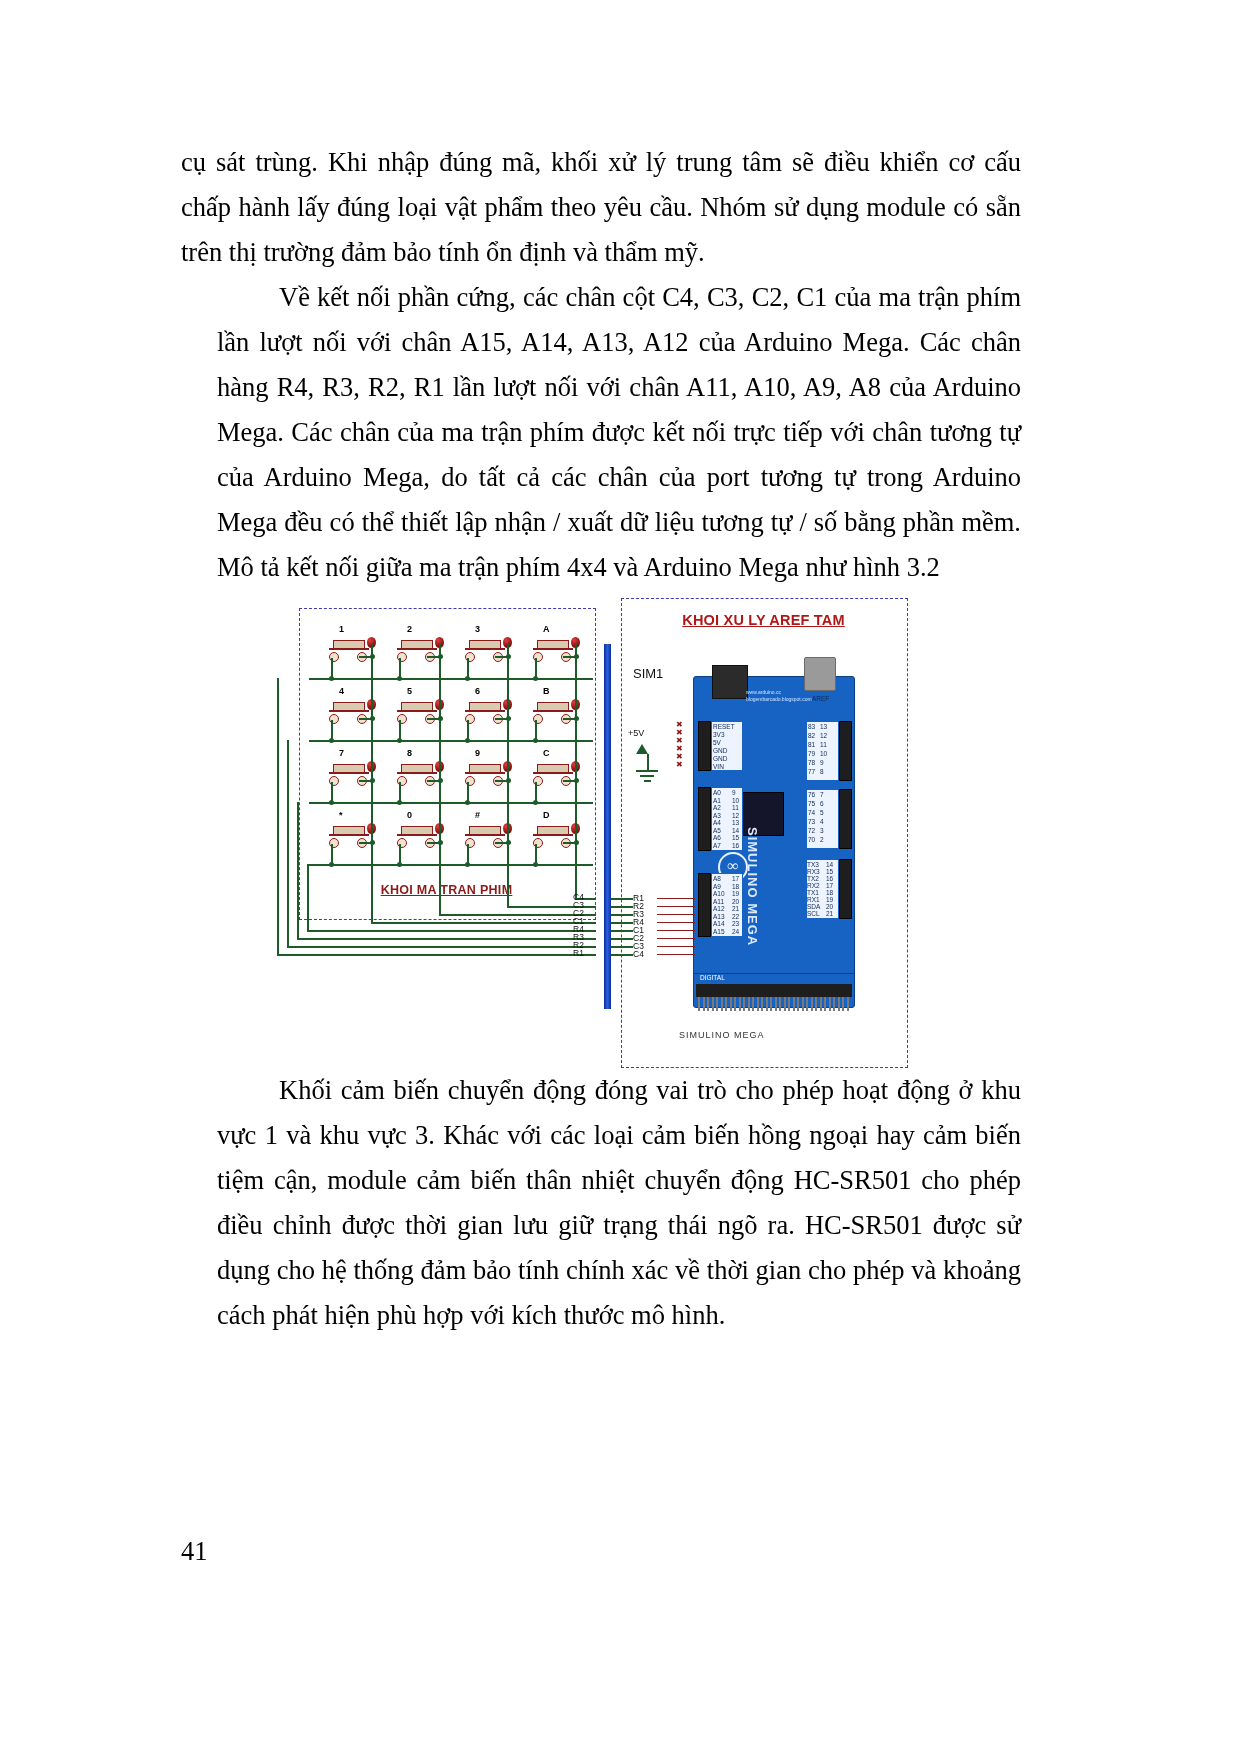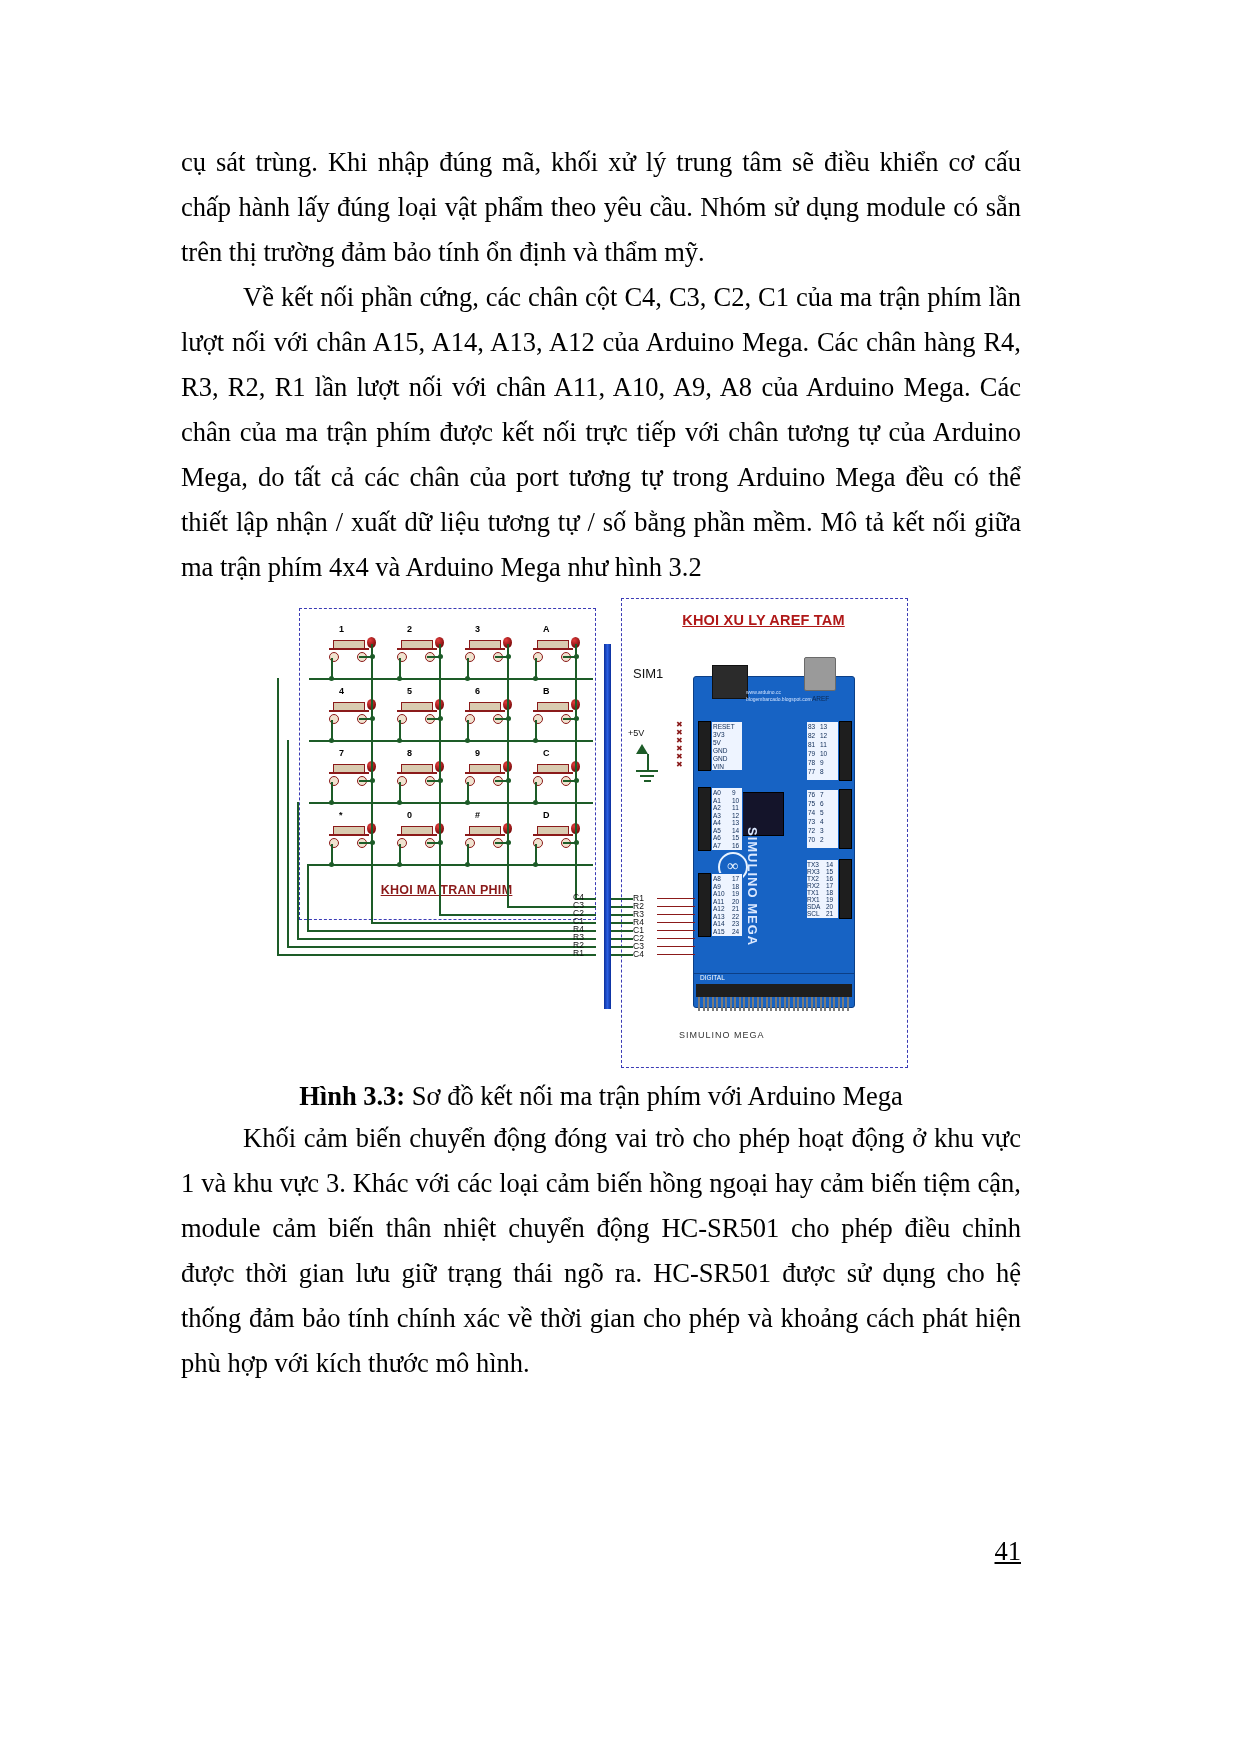--- a/index.html
+++ b/index.html
@@ -2,27 +2,27 @@
 <html><head>
 <meta charset="utf-8">
 <style>
   html,body{margin:0;padding:0;background:#ffffff;}
   body{width:1240px;height:1754px;position:relative;
        font-family:"Liberation Serif","DejaVu Serif",serif;color:#000;}
   .page{position:absolute;inset:0;background:#fff;}
   .content{position:absolute;left:181px;top:140px;width:840px;}
   p.body{margin:0 0 0 0;font-size:26.5px;line-height:45px;text-align:justify;
          text-justify:inter-word;}
-  p.indent{text-indent:62px;}
+  p.indent{text-indent:62px;margin-left:36px;}
   .h3{font-size:26.5px;line-height:45px;font-weight:bold;margin:10px 0 0 0;}
   .figwrap{position:relative;width:840px;height:470px;margin-top:8px;}
   .caption{font-size:26.5px;line-height:40px;text-align:center;margin-top:8px;}
   .caption b{font-weight:bold;}
-  .pageno{position:absolute;left:0;top:1396px;width:840px;text-align:right;
-          font-size:26.5px;text-decoration:underline;}
+  .pageno{position:absolute;left:0;top:1396px;width:840px;
+          font-size:26.5px;}
 
   
   .fig{position:absolute;left:0;top:0;width:840px;height:470px;}
   .dashbox{position:absolute;border:1px dashed #3b3bb5;background:#fff;}
   .kb{left:118px;top:10px;width:295px;height:310px;}
   .ab{left:440px;top:0px;width:285px;height:468px;}
 
   .kbtitle{position:absolute;left:118px;top:285px;width:295px;text-align:center;
            font-family:"Liberation Sans","DejaVu Sans",sans-serif;
            font-size:12.5px;font-weight:bold;color:#8b1a1a;
@@ -537,23 +537,20 @@
 
       <div class="xmark" style="left: 495px; top: 122px;">✖</div>
           <div class="xmark" style="left: 495px; top: 130px;">✖</div>
           <div class="xmark" style="left: 495px; top: 138px;">✖</div>
           <div class="xmark" style="left: 495px; top: 146px;">✖</div>
           <div class="xmark" style="left: 495px; top: 154px;">✖</div>
           <div class="xmark" style="left: 495px; top: 162px;">✖</div>
         </div>
     </div>
 
-    <div class="caption">
-      <b>Hình 3.3:</b><span> Sơ đồ kết nối ma trận phím với Arduino Mega</span>
-    </div>
 
 
 
     <p class="body indent">Khối cảm biến chuyển động đóng vai trò cho phép hoạt động ở khu vực 1 và khu vực 3. Khác với các loại cảm biến hồng ngoại hay cảm biến tiệm cận,  module cảm biến thân nhiệt chuyển động HC-SR501 cho phép điều chỉnh được thời gian lưu giữ trạng thái ngõ ra. HC-SR501 được sử dụng cho hệ thống đảm bảo tính chính xác về thời gian cho phép và khoảng cách phát hiện phù hợp với kích thước mô hình.</p>
 
     <div class="pageno">41</div>
   </div>
 </div>
 
 </body></html>

